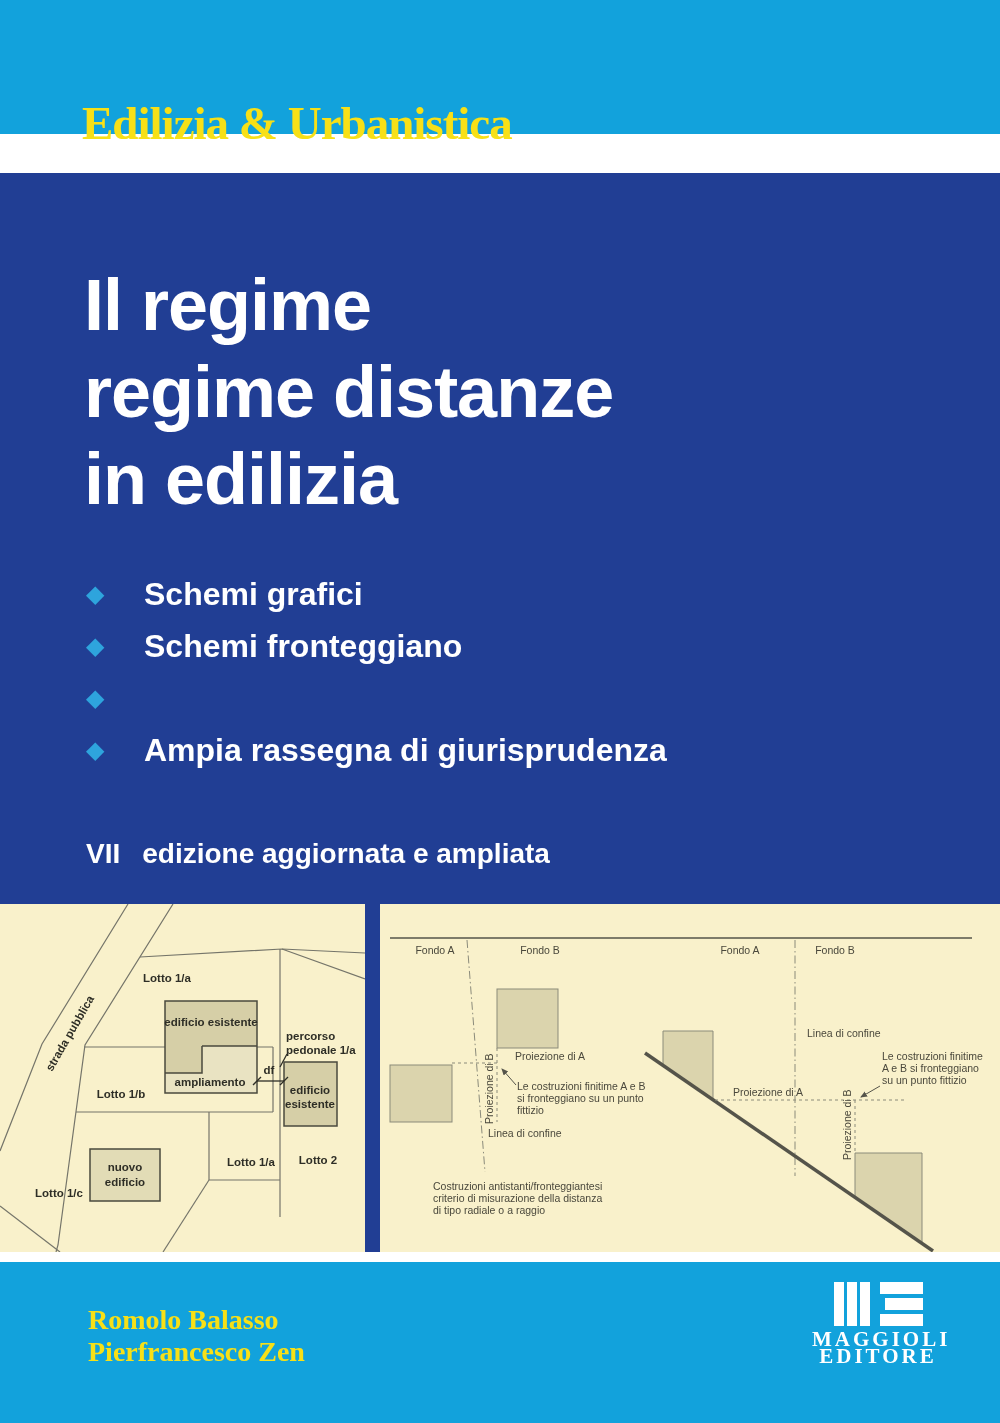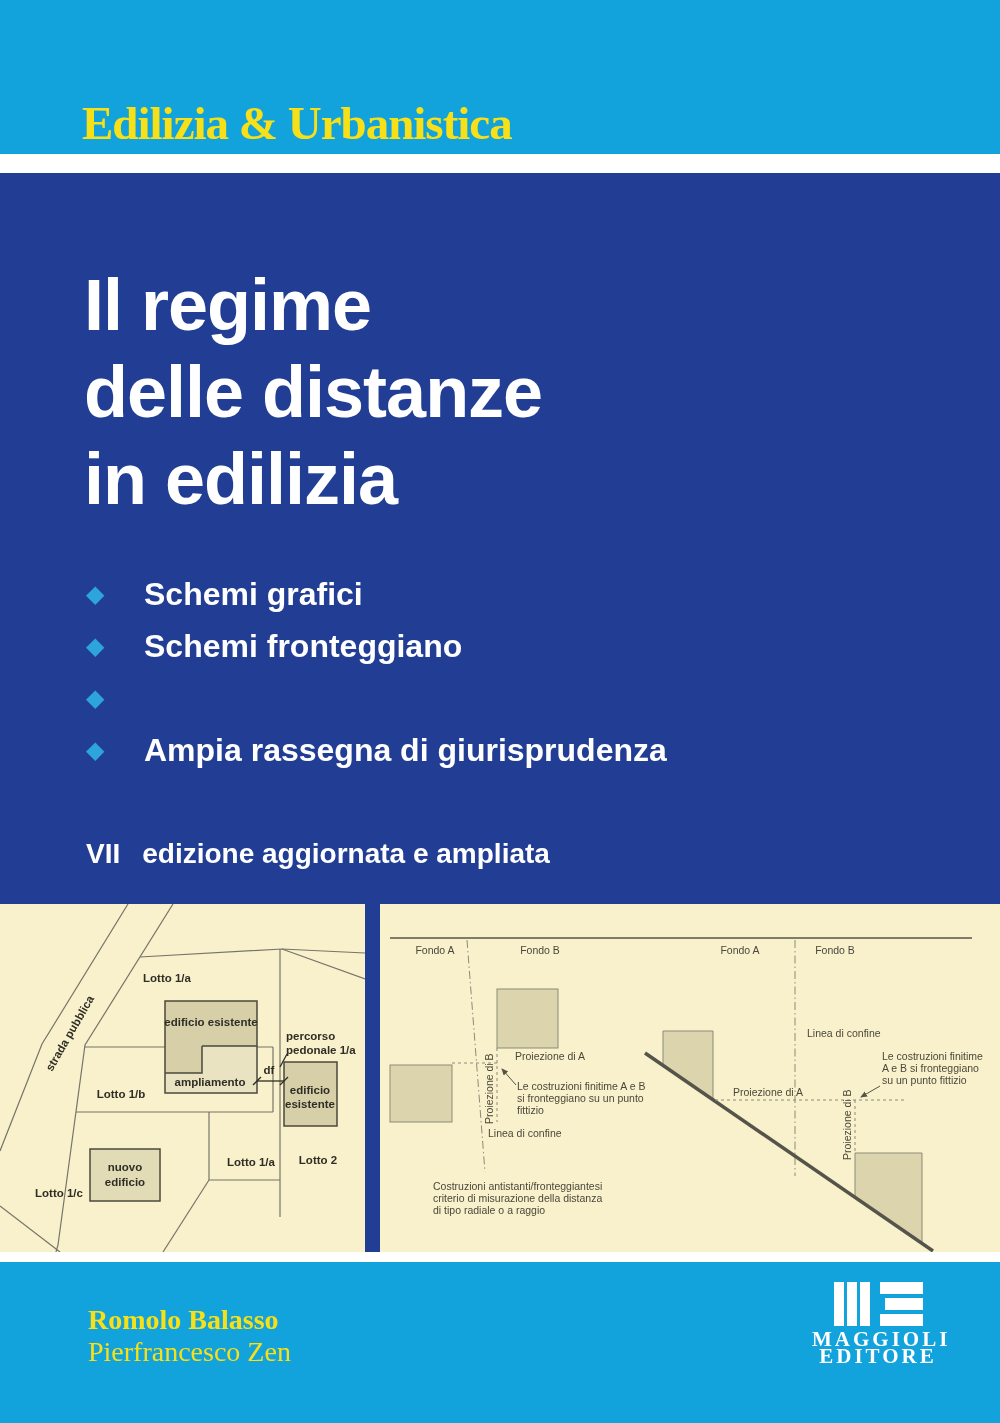--- a/index.html
+++ b/index.html
@@ -1,19 +1,19 @@
 <!DOCTYPE html>
 <html><head>
 <meta charset="utf-8">
 <style>
   html,body{margin:0;padding:0;background:#ffffff;}
   #cover{position:relative;width:1000px;height:1423px;overflow:hidden;background:#ffffff;
          font-family:"Liberation Sans",sans-serif;}
   
-  .band-top{position:absolute;left:0;top:0;width:1000px;height:154px;background:#12A2DC;}
+  .band-top{position:absolute;left:0;top:0;width:1000px;height:134px;background:#12A2DC;}
   .band-main{position:absolute;left:0;top:173px;width:1000px;height:731px;background:#213E94;}
   .band-diagrams{position:absolute;left:0;top:904px;width:1000px;height:348px;background:#213E94;}
   .band-footer{position:absolute;left:0;top:1262px;width:1000px;height:161px;background:#12A2DC;}
   
   .series-title{position:absolute;left:82px;top:96px;color:#F7E017;
     font-family:"Liberation Serif",serif;font-weight:bold;font-size:47px;letter-spacing:-1px;}
   
   .book-title{position:absolute;left:84px;top:262px;color:#ffffff;font-weight:bold;
     font-size:72px;line-height:87px;letter-spacing:-1px;}
   
@@ -25,21 +25,21 @@
   .edition{position:absolute;left:86px;top:838px;color:#ffffff;font-size:28px;}
   .edition .num{font-weight:bold;}
   .edition .rest{font-weight:600;margin-left:22px;text-align:center;}
   
   .svg-left{position:absolute;left:0;top:904px;}
   .svg-right{position:absolute;left:380px;top:904px;}
   
   .author1{position:absolute;left:88px;top:1304px;color:#F7E017;
     font-family:"Liberation Serif",serif;font-weight:bold;font-size:28px;}
   .author2{position:absolute;left:88px;top:1336px;color:#F7E017;
-    font-family:"Liberation Serif",serif;font-weight:normal;font-size:28px;}
+    font-family:"Liberation Serif",serif;font-weight:bold;font-size:28px;}
   .logo{position:absolute;left:812px;top:1282px;width:132px;text-align:center;}
   .logo-mark{display:flex;justify-content:center;align-items:flex-start;height:44px;}
   .logo-bar{width:10px;height:44px;background:#ffffff;margin-right:3px;}
   .logo-bar:nth-child(3){margin-right:10px;}
   .logo-e{width:43px;height:44px;display:flex;flex-direction:column;justify-content:space-between;}
   .logo-e div{height:12px;background:#ffffff;}
   .logo-e .mid{margin-left:5px;}
   .logo-name{color:#ffffff;font-family:"Liberation Serif",serif;font-weight:bold;
     font-size:21px;letter-spacing:3px;line-height:17px;margin-top:5px;}
   .logo-type{color:#ffffff;font-family:"Liberation Serif",serif;font-weight:bold;
@@ -54,21 +54,21 @@
 <div id="cover">
 
   <div class="band-top">
     <div class="series-title">Edilizia &amp; Urbanistica</div>
   </div>
 
   <div class="band-main"></div>
 
   <div class="book-title">
     <div>Il regime</div>
-    <div>delle distanze</div>
+    <div>regime distanze</div>
     <div>in edilizia</div>
   </div>
 
   <div class="bullet-list">
     <div class="bullet-item">
       <span class="bullet-glyph">◆</span>
       <span class="bullet-text">Schemi grafici</span>
     </div>
     <div class="bullet-item">
       <span class="bullet-glyph">◆</span>

